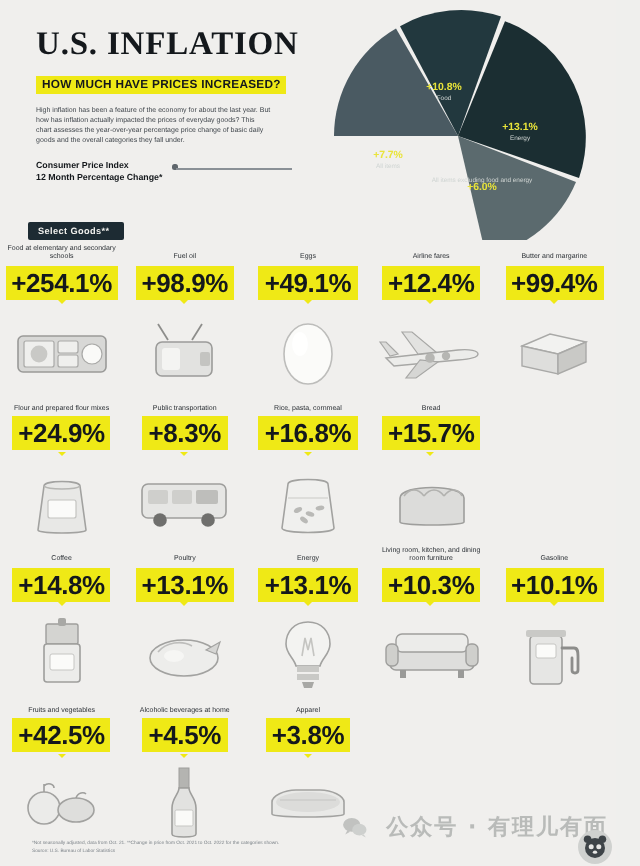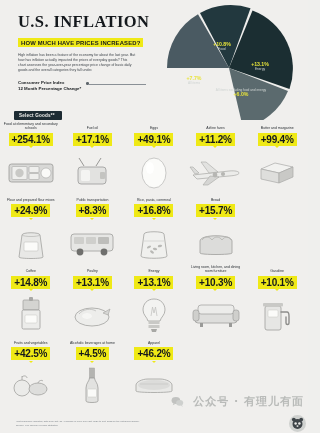--- a/index.html
+++ b/index.html
@@ -60,36 +60,36 @@
   .grid{position:absolute;left:0;top:122px;width:308px;}
   .row{display:flex;width:308px;}
   .cell{width:61.6px;box-sizing:border-box;padding:0 2px;display:flex;flex-direction:column;align-items:center;}
   .cell-label{
     font-size:3.5px;line-height:1.3;color:#2c3136;text-align:center;
     height:9px;display:flex;align-items:flex-end;justify-content:center;
     width:56px;
   }
   .cell-value{
     margin-top:1.5px;background:#efe916;color:#14181c;
-    font-size:10px;font-weight:bold;letter-spacing:-0.2px;
+    font-size:13px;font-weight:bold;letter-spacing:-0.2px;
     padding:1px 3px;white-space:nowrap;position:relative;
   }
   .cell-value:after{
     content:"";position:absolute;left:50%;margin-left:-2.2px;bottom:-2.6px;
     border-left:2.2px solid transparent;border-right:2.2px solid transparent;
     border-top:2.8px solid #efe916;
   }
   .cell-art{margin-top:4px;height:44px;width:56px;display:flex;align-items:center;justify-content:center;}
   .cell-art svg{display:block;}
 
   
   .foot{position:absolute;left:16px;bottom:6px;width:180px;}
   .foot-line{font-size:2.4px;line-height:1.45;color:#7b8288;}
   .watermark{
-    position:absolute;right:4px;bottom:24px;
+    position:absolute;right:4px;bottom:12px;
     display:flex;align-items:center;gap:9px;
     color:#b9bbb9;font-size:11px;font-weight:bold;letter-spacing:1px;
     font-family:"DejaVu Sans", sans-serif;
   }
   .wm-chat{width:13px;height:11px;opacity:.85;}
   .wm-logo{
     position:absolute;right:2px;bottom:1px;width:17px;height:17px;border-radius:50%;
     background:#cfd1cf;display:flex;align-items:center;justify-content:center;
   }
 </style>
@@ -163,21 +163,21 @@
             <rect x="23" y="9.5" width="10" height="6" rx="1" fill="#efefed" stroke="#a9a9a7" stroke-width="0.6"></rect>
             <rect x="23" y="16.5" width="10" height="6" rx="1" fill="#efefed" stroke="#a9a9a7" stroke-width="0.6"></rect>
             <circle cx="40" cy="16" r="5" fill="#fafaf8" stroke="#a9a9a7" stroke-width="0.6"></circle>
             <circle cx="13.5" cy="16" r="4.2" fill="#c9c9c6"></circle>
           </svg>
         </div>
       </div>
 
       <div class="cell">
         <div class="cell-label">Fuel oil</div>
-        <div class="cell-value">+17.1%</div>
+        <div class="cell-value">+98.9%</div>
         <div class="cell-art">
           <svg width="44" height="34" viewBox="0 0 44 34">
             <line x1="14" y1="11" x2="9" y2="3" stroke="#8d8d8b" stroke-width="0.9"></line>
             <line x1="26" y1="11" x2="31" y2="3" stroke="#8d8d8b" stroke-width="0.9"></line>
             <rect x="8" y="12" width="28" height="17" rx="3" fill="#e2e2e0" stroke="#9b9b99" stroke-width="0.8"></rect>
             <rect x="11" y="15" width="9" height="11" rx="1.5" fill="#f4f4f2"></rect>
             <rect x="30" y="17" width="5" height="7" rx="1" fill="#c4c4c1"></rect>
           </svg>
         </div>
       </div>
@@ -188,21 +188,21 @@
         <div class="cell-art">
           <svg width="40" height="34" viewBox="0 0 40 34">
             <ellipse cx="20" cy="18" rx="12" ry="15" fill="#fbfbf9" stroke="#bdbdbb" stroke-width="0.8"></ellipse>
             <ellipse cx="16" cy="13" rx="4" ry="6" fill="#ffffff" opacity="0.85"></ellipse>
           </svg>
         </div>
       </div>
 
       <div class="cell">
         <div class="cell-label">Airline fares</div>
-        <div class="cell-value">+11.2%</div>
+        <div class="cell-value">+12.4%</div>
         <div class="cell-art">
           <svg width="54" height="32" viewBox="0 0 54 32">
             <path d="M4,19 L40,15 C46,14.4 50,15.4 50,17 C50,18.6 46,19.6 40,20 L8,23 Z" fill="#ececea" stroke="#a7a7a5" stroke-width="0.7"></path>
             <path d="M20,17 L12,6 L17,6 L29,16 Z" fill="#e2e2e0" stroke="#a7a7a5" stroke-width="0.6"></path>
             <path d="M21,20 L14,29 L19,29 L30,21 Z" fill="#d6d6d4" stroke="#a7a7a5" stroke-width="0.6"></path>
             <path d="M6,18 L1,11 L4,11 L10,17 Z" fill="#dcdcda" stroke="#a7a7a5" stroke-width="0.6"></path>
             <circle cx="26" cy="19" r="2.4" fill="#b6b6b3"></circle>
             <circle cx="34" cy="18" r="2.1" fill="#b6b6b3"></circle>
           </svg>
         </div>
@@ -372,21 +372,21 @@
           <svg width="24" height="40" viewBox="0 0 24 40">
             <rect x="9.5" y="2" width="5" height="10" fill="#b4b4b1" stroke="#9e9e9c" stroke-width="0.5"></rect>
             <path d="M9.5,12 C9.5,15 6,17 6,22 L6,35 C6,37 18,37 18,35 L18,22 C18,17 14.5,15 14.5,12 Z" fill="#e2e2e0" stroke="#9e9e9c" stroke-width="0.8"></path>
             <rect x="7.5" y="23" width="9" height="8" rx="0.8" fill="#fafaf8" stroke="#c6c6c3" stroke-width="0.5"></rect>
           </svg>
         </div>
       </div>
 
       <div class="cell">
         <div class="cell-label">Apparel</div>
-        <div class="cell-value">+46.2%</div>
+        <div class="cell-value">+3.8%</div>
         <div class="cell-art">
           <svg width="48" height="26" viewBox="0 0 48 26">
             <path d="M6,12 C6,9 12,6 18,6 L30,6 C36,6 42,9 42,12 L42,18 C42,20 6,20 6,18 Z" fill="#e9e9e7" stroke="#a2a2a0" stroke-width="0.8"></path>
             <ellipse cx="24" cy="12" rx="16" ry="5" fill="#dcdcda"></ellipse>
             <path d="M10,11 L38,11" stroke="#c4c4c1" stroke-width="0.6"></path>
           </svg>
         </div>
       </div>
 
       <div class="cell">

